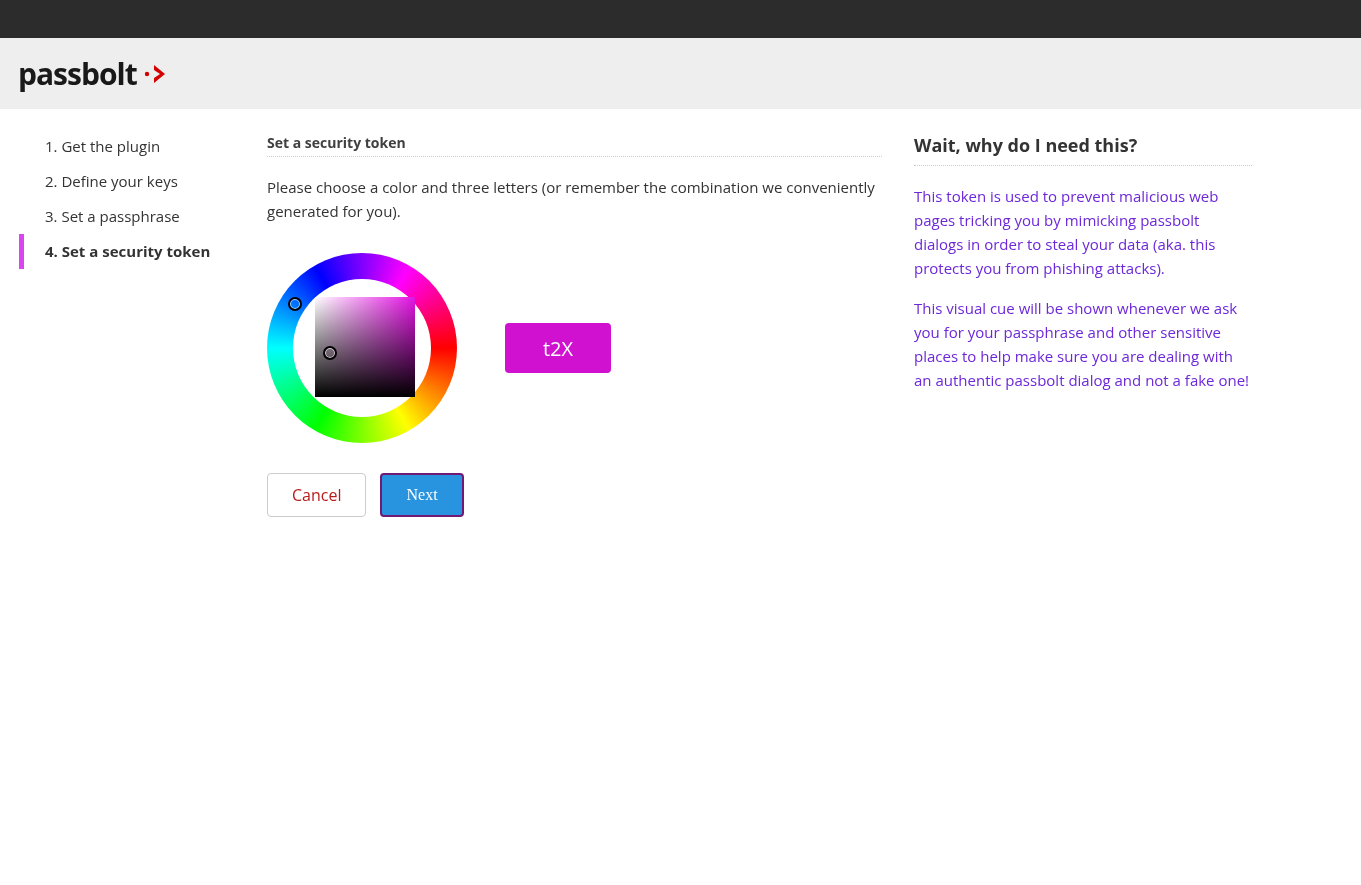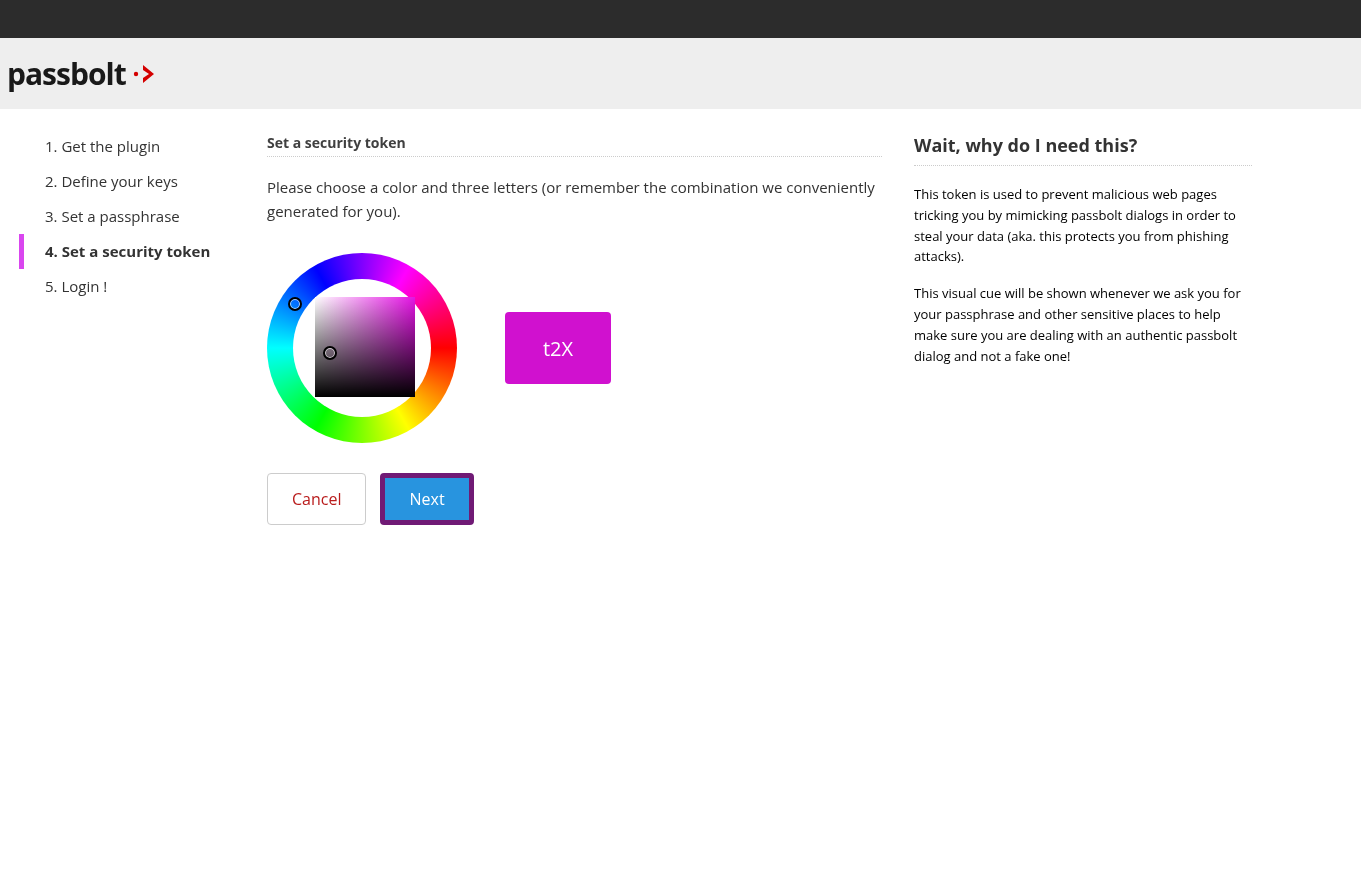--- a/index.html
+++ b/index.html
@@ -18,21 +18,21 @@
       background: #2c2c2c;
       height: 38px;
       width: 100%;
     }
     
     .header {
       background: #eeeeee;
       height: 71px;
       display: flex;
       align-items: center;
-      padding: 0 7px;
+      padding: 0 18px;
     }
     
     .logo {
       display: flex;
       align-items: center;
       margin-right: 42px;
       font-weight: 700;
       font-size: 30px;
       letter-spacing: -1px;
       color: #191919;
@@ -189,21 +189,21 @@
     }
     
     .token-preview {
       background: #d011cf;
       color: #fff;
       padding: 14px 28px;
       font-size: 20px;
       border-radius: 4px;
       min-width: 106px;
       text-align: center;
-      height: 72px;
+      height: 50px;
       display: flex;
       align-items: center;
       justify-content: center;
     }
     
     .button-row {
       display: flex;
       gap: 14px;
     }
     
@@ -218,39 +218,40 @@
     
     .btn-cancel {
       background: #fff;
       border: 1px solid #ccc;
       color: #b91c1c;
     }
     
     .btn-next {
       background: #2894df;
       color: #fff;
-      border: 5px solid #701a75;
+      border: 2px solid #701a75;
+      font-family: Liberation Serif, serif;
     }
     
     .aside {
       width: 338px;
       flex-shrink: 0;
     }
     
     .aside-title {
       font-size: 18px;
       font-weight: 700;
       margin-bottom: 8px;
       color: #333;
     }
     
     .aside p {
-      font-size: 13px;
+      font-size: 15px;
       line-height: 1.6;
-      color: #000000;
+      color: #6d28d9;
       margin-bottom: 16px;
     }
   </style>
 </head>
 <body>
 
 <div class="top-bar"></div>
 
 <div class="header">
   <div class="logo">
@@ -263,21 +264,20 @@
     </span>
   </div>
 </div>
 
 <div class="content">
   <div class="sidebar">
     <div class="nav-item">1. Get the plugin</div>
     <div class="nav-item">2. Define your keys</div>
     <div class="nav-item">3. Set a passphrase</div>
     <div class="nav-item active">4. Set a security token</div>
-    <div class="nav-item">5. Login !</div>
   </div>
 
   <div class="main">
     <div class="main-content">
       <div class="section-title">Set a security token</div>
       <div class="title-underline"></div>
       <p class="instruction">Please choose a color and three letters (or remember the combination we conveniently generated for you).</p>
 
       <div class="picker-row">
         <div class="color-picker">

